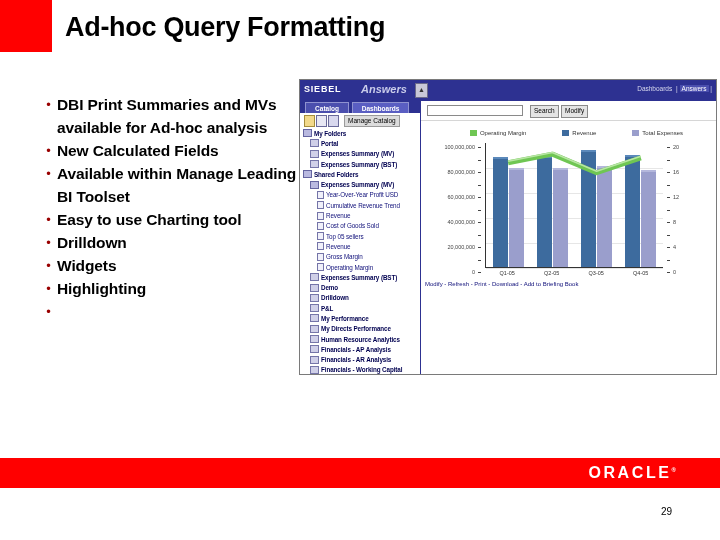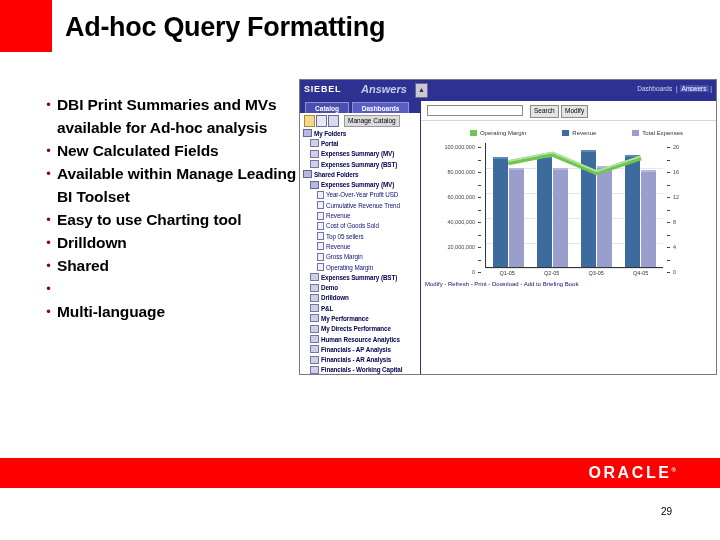--- a/index.html
+++ b/index.html
@@ -234,28 +234,28 @@
     <div class="bullet-row">
       <div class="bullet-dot">•</div>
       <div class="bullet-text">Easy to use Charting tool</div>
     </div>
     <div class="bullet-row">
       <div class="bullet-dot">•</div>
       <div class="bullet-text">Drilldown</div>
     </div>
     <div class="bullet-row">
       <div class="bullet-dot">•</div>
-      <div class="bullet-text">Shared</div>
-    </div>
-    <div class="bullet-row">
-      <div class="bullet-dot">•</div>
-    </div>
-    <div class="bullet-row">
-      <div class="bullet-dot">•</div>
-      <div class="bullet-text">Multi-language</div>
+      <div class="bullet-text">Widgets</div>
+    </div>
+    <div class="bullet-row">
+      <div class="bullet-dot">•</div>
+      <div class="bullet-text">Highlighting</div>
+    </div>
+    <div class="bullet-row">
+      <div class="bullet-dot">•</div>
     </div>
   </div>
 
 <div id="app-shot">
 
   <div id="app-header">
     <div id="siebel-logo">SIEBEL</div>
     <div id="answers-word">Answers</div>
     <div id="header-collapse">▲</div>
     <div id="header-links"><span class="hl">Dashboards</span><span> | </span><span class="hl sel">Answers</span><span> | </span></div>

